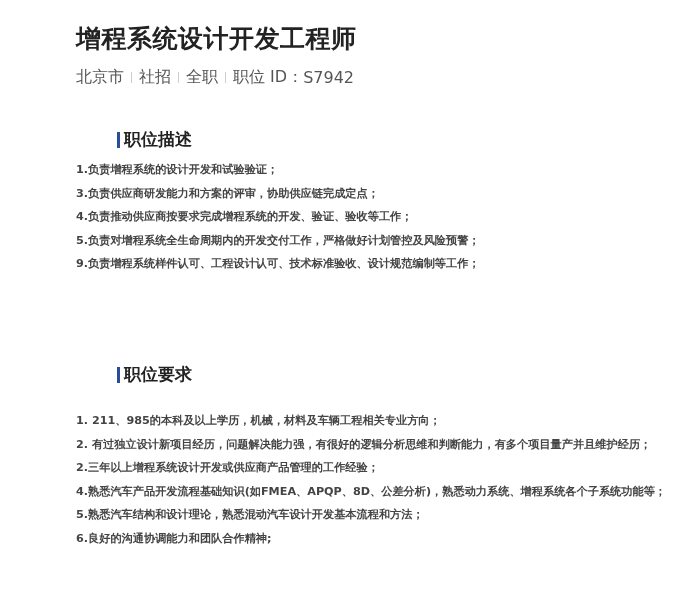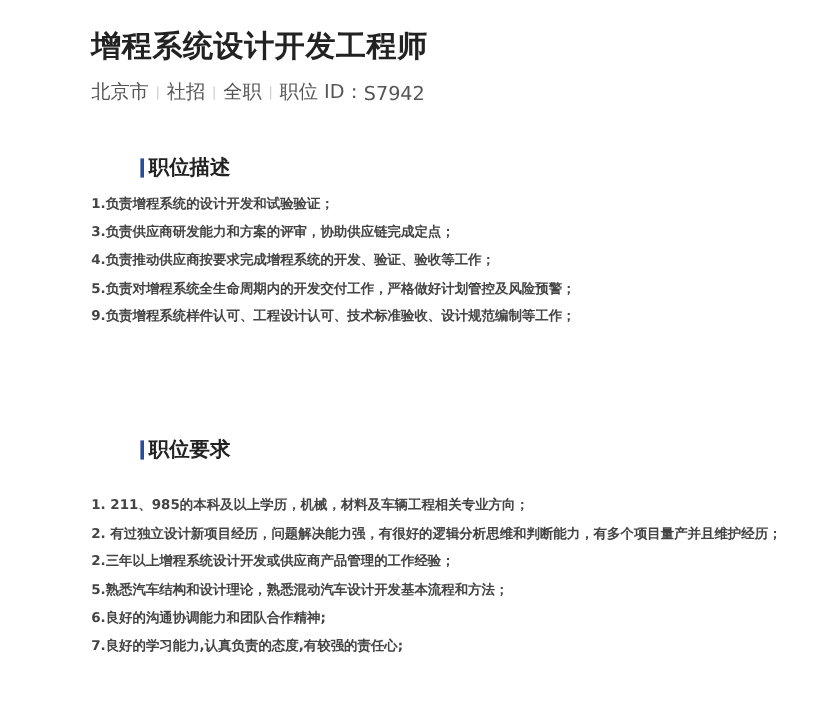--- a/index.html
+++ b/index.html
@@ -116,18 +116,18 @@
 
   <h2 class="section-title section-req">
     <span class="bar"></span>
     <span>职位要求</span>
   </h2>
 
   <ul class="list list-req">
     <li>1. 211、985的本科及以上学历，机械，材料及车辆工程相关专业方向；</li>
     <li>2. 有过独立设计新项目经历，问题解决能力强，有很好的逻辑分析思维和判断能力，有多个项目量产并且维护经历；</li>
     <li>2.三年以上增程系统设计开发或供应商产品管理的工作经验；</li>
+    <li>4.熟悉汽车产品开发流程基础知识(如FMEA、APQP、8D、公差分析)，熟悉动力系统、增程系统各个子系统功能等；</li>
     <li>5.熟悉汽车结构和设计理论，熟悉混动汽车设计开发基本流程和方法；</li>
     <li>6.良好的沟通协调能力和团队合作精神;</li>
-    <li>7.良好的学习能力,认真负责的态度,有较强的责任心;</li>
   </ul>
 
 </div>
 
 </body></html>

